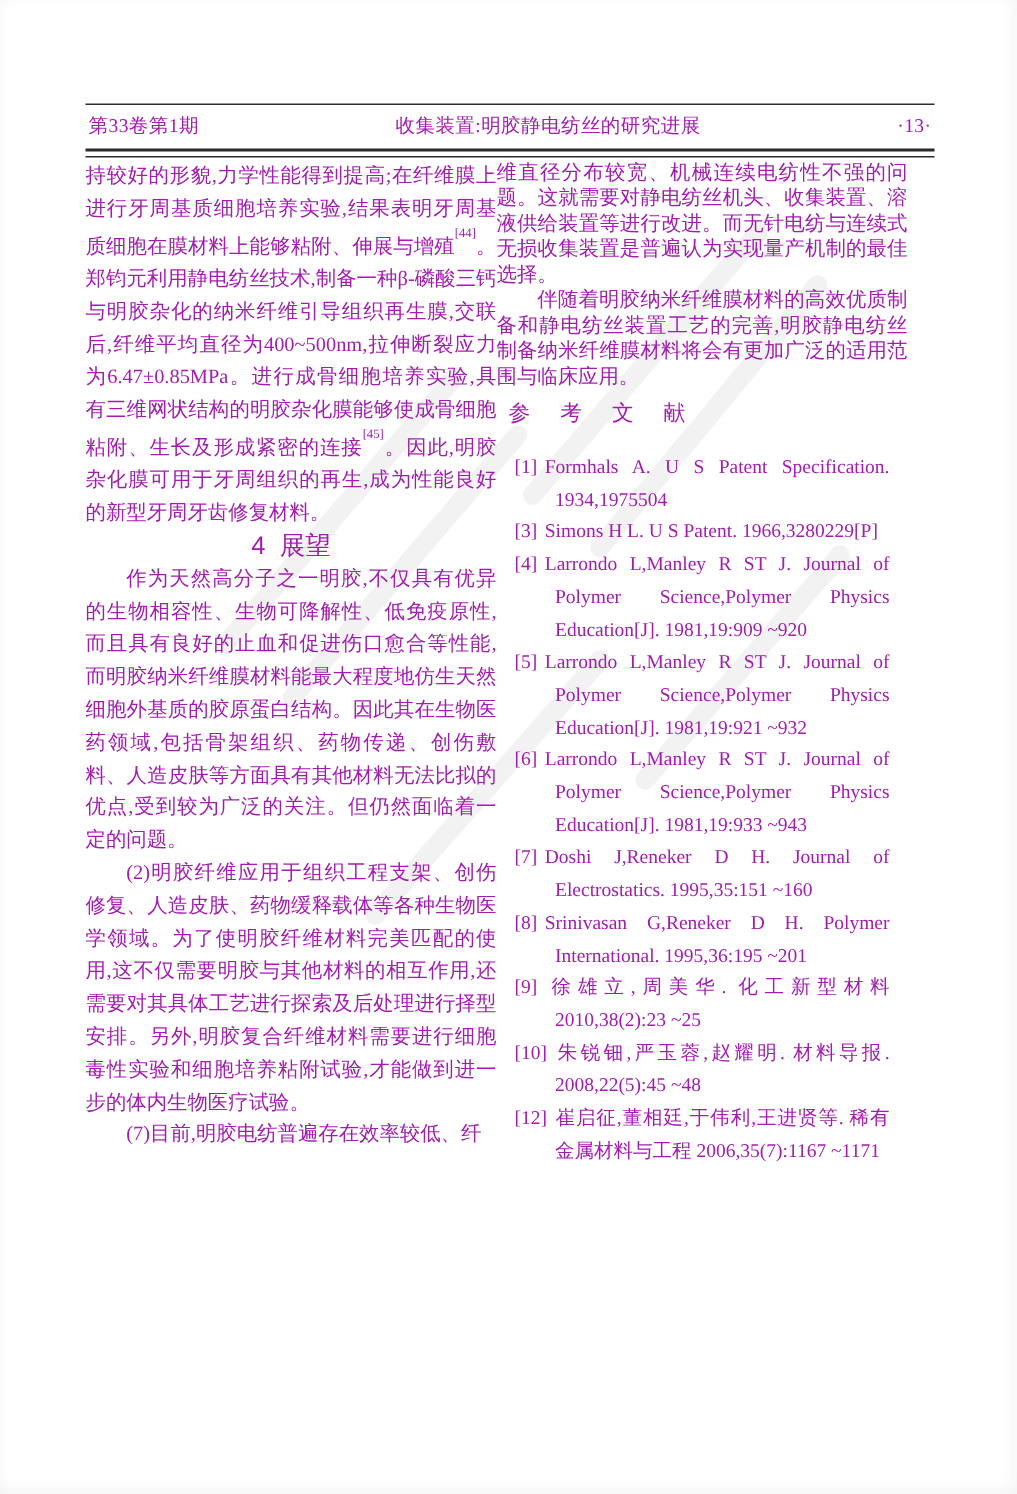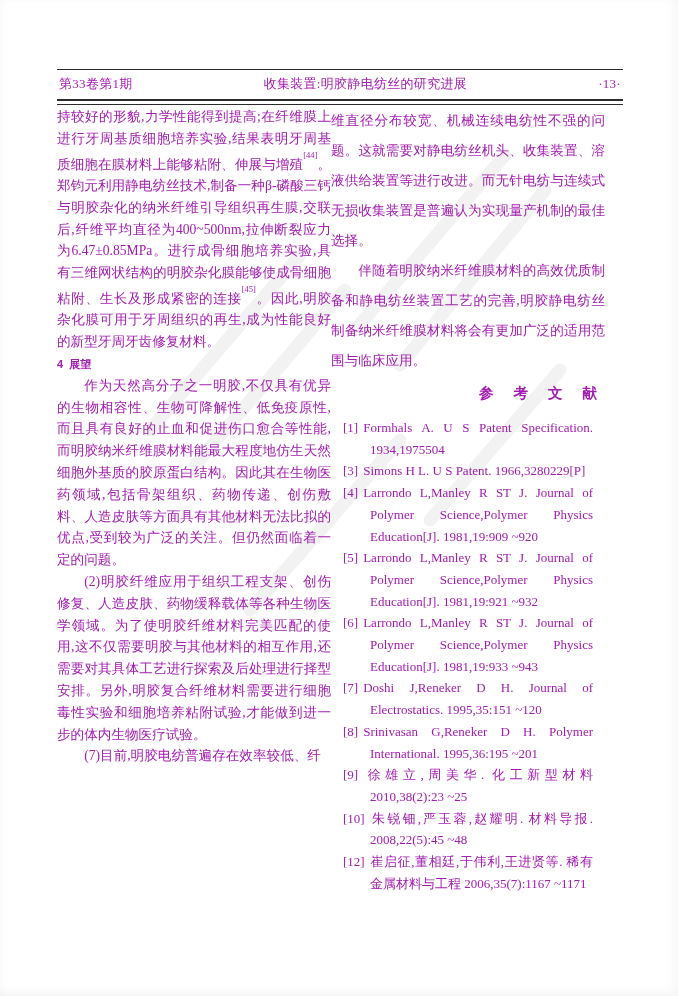--- a/index.html
+++ b/index.html
@@ -23,30 +23,30 @@
     display:flex;justify-content:space-between;align-items:baseline;
     font-size:13px;letter-spacing:0.3px;
     padding:5px 2px 6px 2px;
   }
   .rule-double{border-top:2px solid #2b2b2b;border-bottom:1px solid #2b2b2b;height:3px;}
 
   
   .columns{position:absolute;left:57px;top:106px;width:566px;display:flex;}
   .col{width:274px;text-align:justify;}
   .col-left{font-size:13.6px;line-height:21.8px;}
-  .col-right .bp{font-size:13.6px;line-height:30px;}
+  .col-right .bp{font-size:13.6px;line-height:17px;}
   .bp{margin:0;}
   .ind{text-indent:2em;}
   .supref{font-size:8.5px;position:relative;top:-5px;letter-spacing:0;}
   .sec{
-    margin:0;font-size:11px;font-weight:bold;line-height:22px;
-    white-space:pre;text-align:left;font-family:"Liberation Sans","DejaVu Sans",sans-serif;
+    margin:0;font-size:17px;font-weight:normal;line-height:22px;
+    white-space:pre;text-align:center;font-family:"Liberation Sans","DejaVu Sans",sans-serif;
   }
   .ref-head{
-    margin:5px 0 3px 0;text-align:right;font-weight:bold;font-size:14.5px;
+    margin:5px 0 3px 0;text-align:left;font-weight:normal;font-size:14.5px;
     letter-spacing:0.55em;text-indent:0.55em;line-height:24px;
     font-family:"Liberation Sans","DejaVu Sans",sans-serif;
   }
   .refs{
     margin:12px;padding:0;list-style:none;
     font-size:13px;line-height:21.7px;
   }
   .refs li{padding-left:27px;text-indent:-27px;text-align:justify;}
   .ref-label{margin-right:5px;}
   .it{font-style:italic;}
@@ -92,21 +92,21 @@
       <div class="col col-right">
         <p class="bp">维直径分布较宽、机械连续电纺性不强的问题。这就需要对静电纺丝机头、收集装置、溶液供给装置等进行改进。而无针电纺与连续式无损收集装置是普遍认为实现量产机制的最佳选择。</p>
         <p class="bp ind">伴随着明胶纳米纤维膜材料的高效优质制备和静电纺丝装置工艺的完善,明胶静电纺丝制备纳米纤维膜材料将会有更加广泛的适用范围与临床应用。</p>
         <h3 class="ref-head">参 考 文 献</h3>
         <ol class="refs">
           <li><span class="ref-label">[1]</span><span>Formhals A. U S Patent Specification. 1934,1975504</span></li>
           <li><span class="ref-label">[3]</span><span>Simons H L. U S Patent. 1966,3280229[P]</span></li>
           <li><span class="ref-label">[4]</span><span>Larrondo L,Manley R ST J. Journal of Polymer Science,Polymer Physics Education[J]. 1981,19:909 ~920</span></li>
           <li><span class="ref-label">[5]</span><span>Larrondo L,Manley R ST J. Journal of Polymer Science,Polymer Physics Education[J]. 1981,19:921 ~932</span></li>
           <li><span class="ref-label">[6]</span><span>Larrondo L,Manley R ST J. Journal of Polymer Science,Polymer Physics Education[J]. 1981,19:933 ~943</span></li>
-          <li><span class="ref-label">[7]</span><span>Doshi J,Reneker D H. Journal of Electrostatics. 1995,35:151 ~120</span></li>
+          <li><span class="ref-label">[7]</span><span>Doshi J,Reneker D H. Journal of Electrostatics. 1995,35:151 ~160</span></li>
           <li><span class="ref-label">[8]</span><span>Srinivasan G,Reneker D H. Polymer International. 1995,36:195 ~201</span></li>
           <li><span class="ref-label">[9]</span><span>徐雄立,周美华. 化工新型材料 2010,38(2):23 ~25</span></li>
           <li><span class="ref-label">[10]</span><span>朱锐钿,严玉蓉,赵耀明. 材料导报. 2008,22(5):45 ~48</span></li>
           <li><span class="ref-label">[12]</span><span>崔启征,董相廷,于伟利,王进贤等. 稀有金属材料与工程 2006,35(7):1167 ~1171</span></li>
         </ol>
       </div>
 
     </div>
 
   </div>

